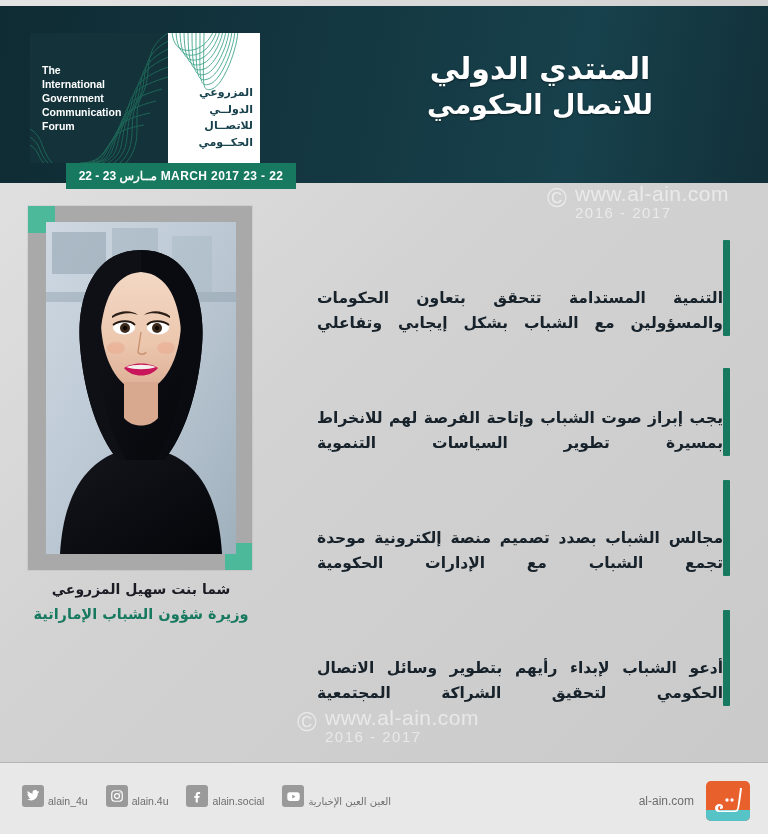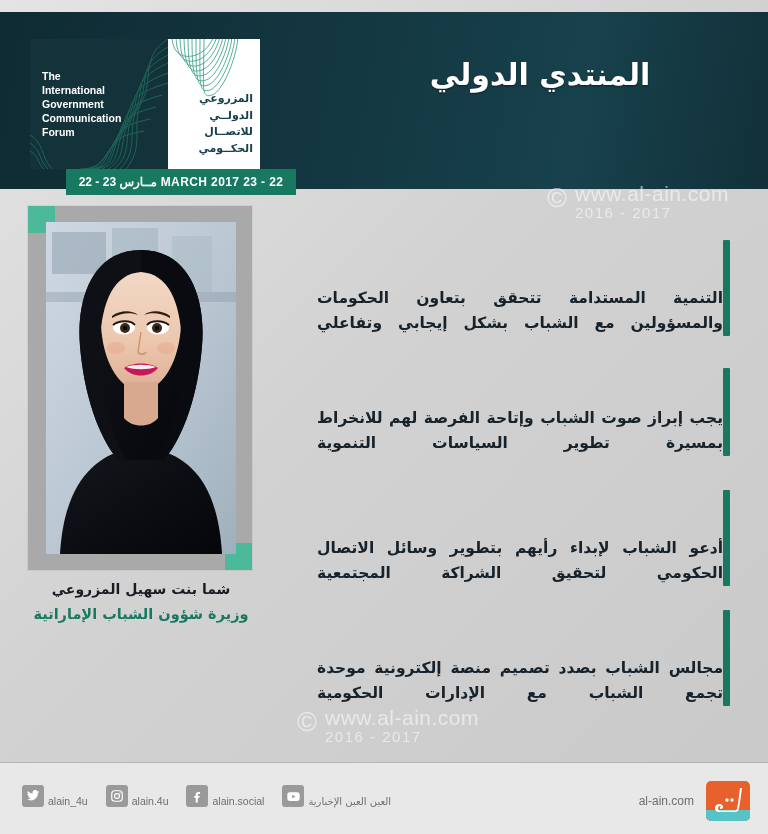--- a/index.html
+++ b/index.html
@@ -8,21 +8,21 @@
     font-family:"DejaVu Sans", sans-serif;
     background:#d9d9d9;
     position:relative;
     overflow:hidden;
   }
   .page { position:relative; width:768px; height:834px; overflow:hidden;
           background:linear-gradient(135deg,#e4e4e4 0%,#d2d2d2 45%,#c9c9c9 100%); }
 
   
   .header {
-    position:absolute; left:0; top:12px; width:768px; height:177px;
+    position:absolute; left:0; top:6px; width:768px; height:177px;
     background:linear-gradient(100deg,#0f2b33 0%,#133640 40%,#17414c 75%,#123039 100%);
   }
   .header-title {
     position:absolute; right:28px; top:44px; width:400px;
     text-align:center; color:#ffffff; direction:rtl;
     font-family:"DejaVu Sans", sans-serif;
     font-weight:bold; font-size:30px; line-height:1.28;
     letter-spacing:-0.3px;
     text-shadow:0 1px 2px rgba(0,0,0,.45);
   }
@@ -212,20 +212,21 @@
             <div>الحكــومي</div>
           </div>
         </div>
       </div>
 
       <div class="logo-date">22 - 23 MARCH 2017 مــارس 23 - 22</div>
     </div>
 
     <div class="header-title">
       <div class="l1">المنتدي الدولي</div>
+      <div class="l2">للاتصال الحكومي</div>
     </div>
   </div>
 
   <div class="watermark wm1">
     <span class="wm-c">©</span>
     <div class="wm-top">www.al-ain.com</div>
     <div class="wm-bot">2016 - 2017</div>
   </div>
 
   <div class="photo-frame">
@@ -297,26 +298,26 @@
 
   <div class="bullets">
     <div class="bullet" style="height:130px;">
       <div class="bullet-text">التنمية المستدامة تتحقق بتعاون الحكومات والمسؤولين مع الشباب بشكل إيجابي وتفاعلي</div>
       <div class="bullet-bar" style="height:96px;"></div>
     </div>
     <div class="bullet" style="height:120px;">
       <div class="bullet-text">يجب إبراز صوت الشباب وإتاحة الفرصة لهم للانخراط بمسيرة تطوير السياسات التنموية</div>
       <div class="bullet-bar" style="height:88px;"></div>
     </div>
+    <div class="bullet" style="height:120px;">
+      <div class="bullet-text">مجالس الشباب بصدد تصميم منصة إلكترونية موحدة تجمع الشباب مع الإدارات الحكومية</div>
+      <div class="bullet-bar" style="height:96px;"></div>
+    </div>
     <div class="bullet" style="height:130px;">
       <div class="bullet-text">أدعو الشباب لإبداء رأيهم بتطوير وسائل الاتصال الحكومي لتحقيق الشراكة المجتمعية</div>
-      <div class="bullet-bar" style="height:96px;"></div>
-    </div>
-    <div class="bullet" style="height:120px;">
-      <div class="bullet-text">مجالس الشباب بصدد تصميم منصة إلكترونية موحدة تجمع الشباب مع الإدارات الحكومية</div>
       <div class="bullet-bar" style="height:96px;"></div>
     </div>
   </div>
 
   <div class="watermark wm2">
     <span class="wm-c">©</span>
     <div class="wm-top">www.al-ain.com</div>
     <div class="wm-bot">2016 - 2017</div>
   </div>
 

